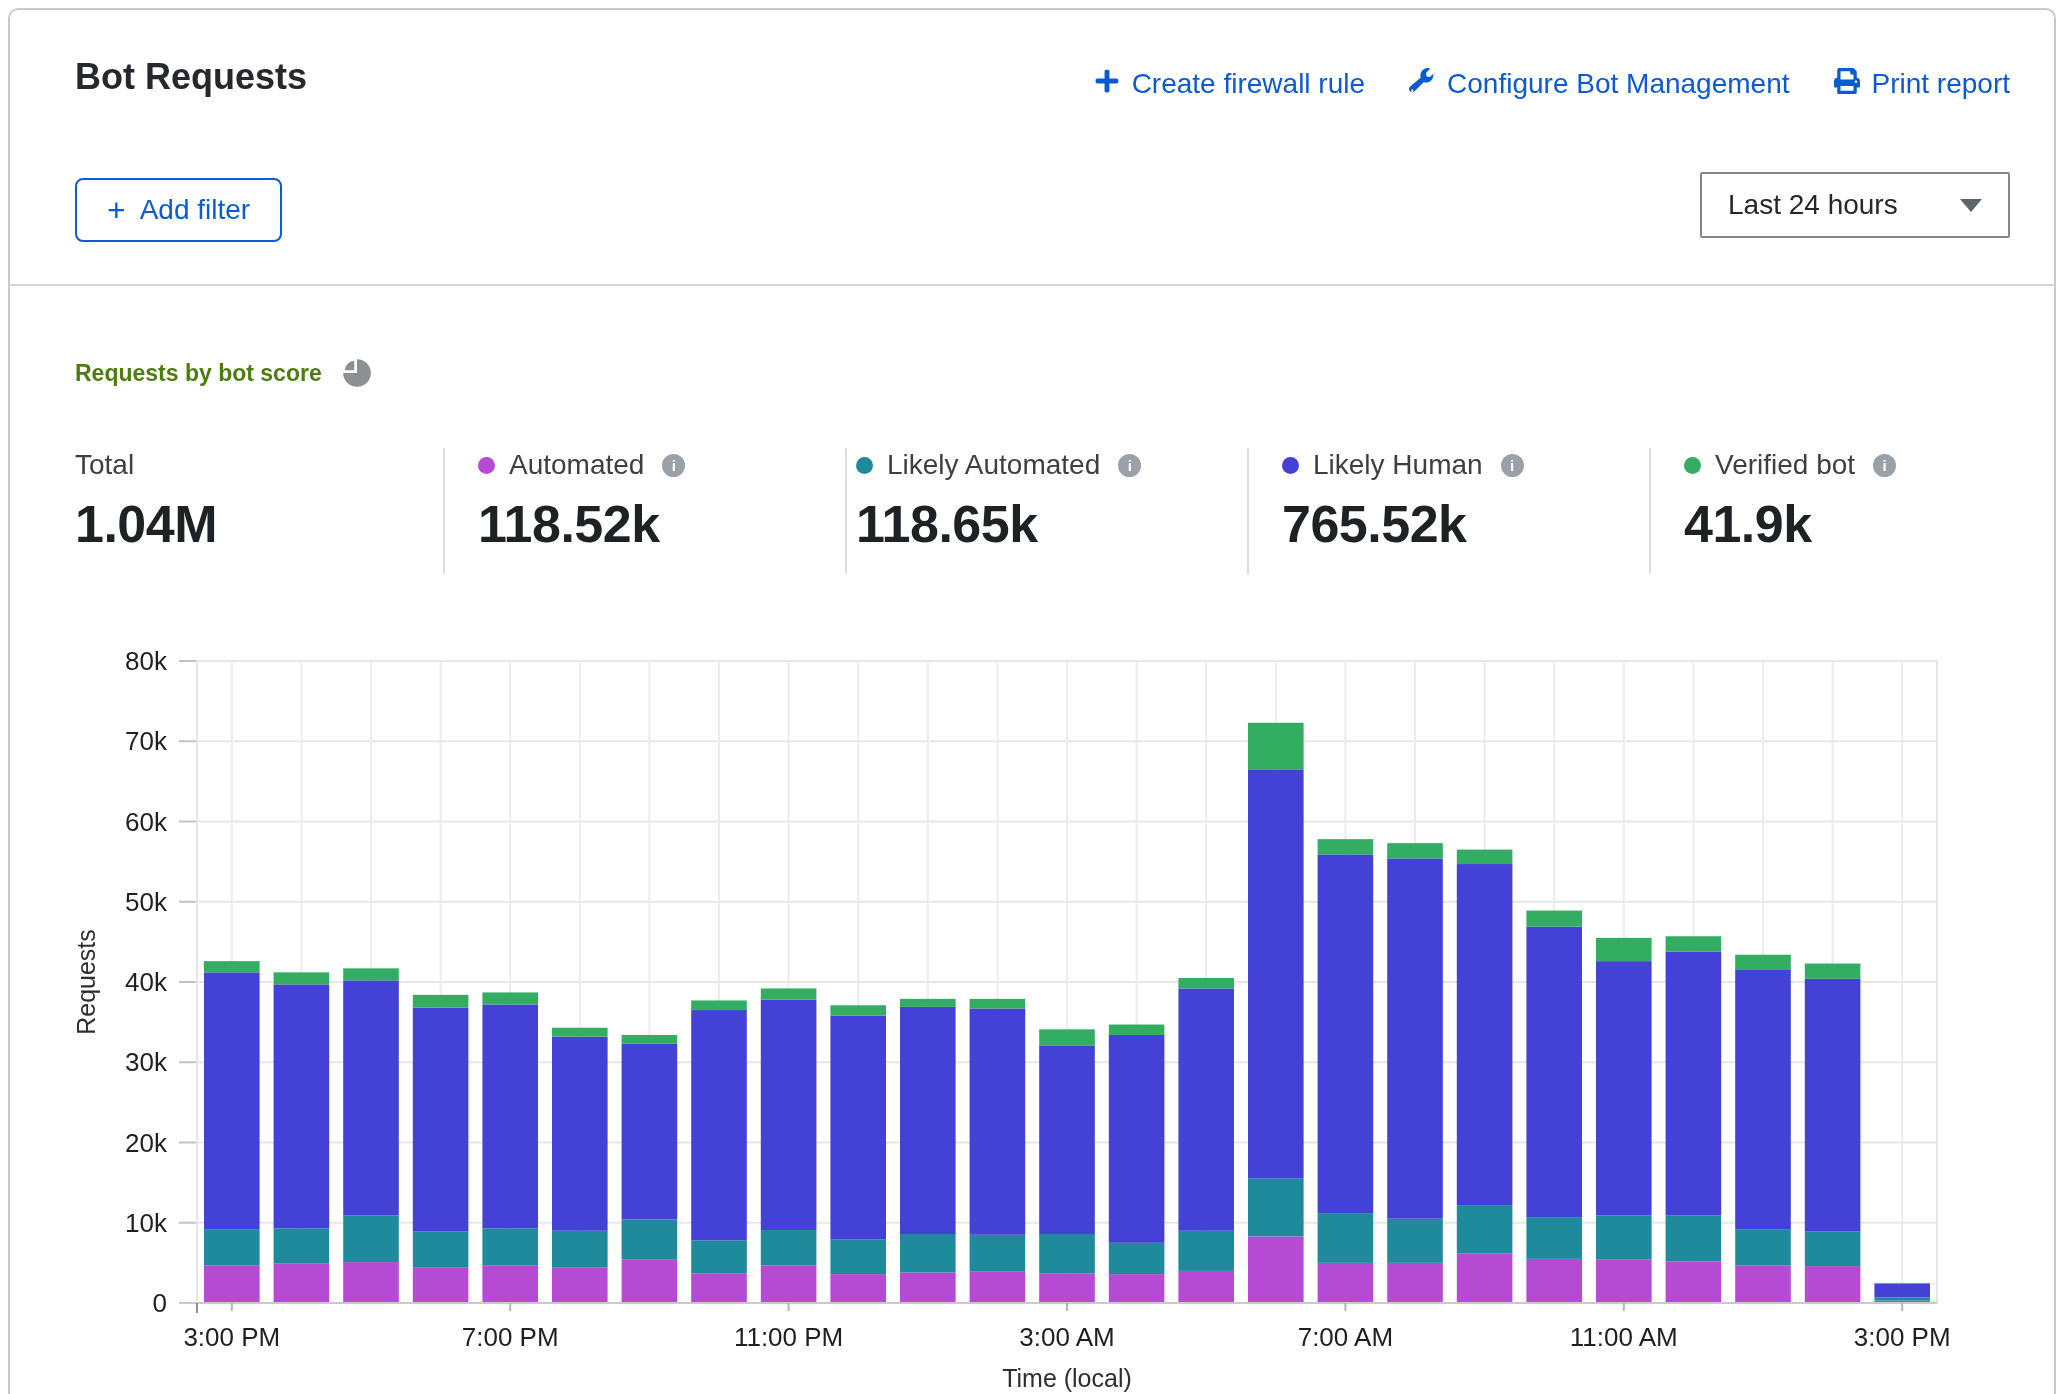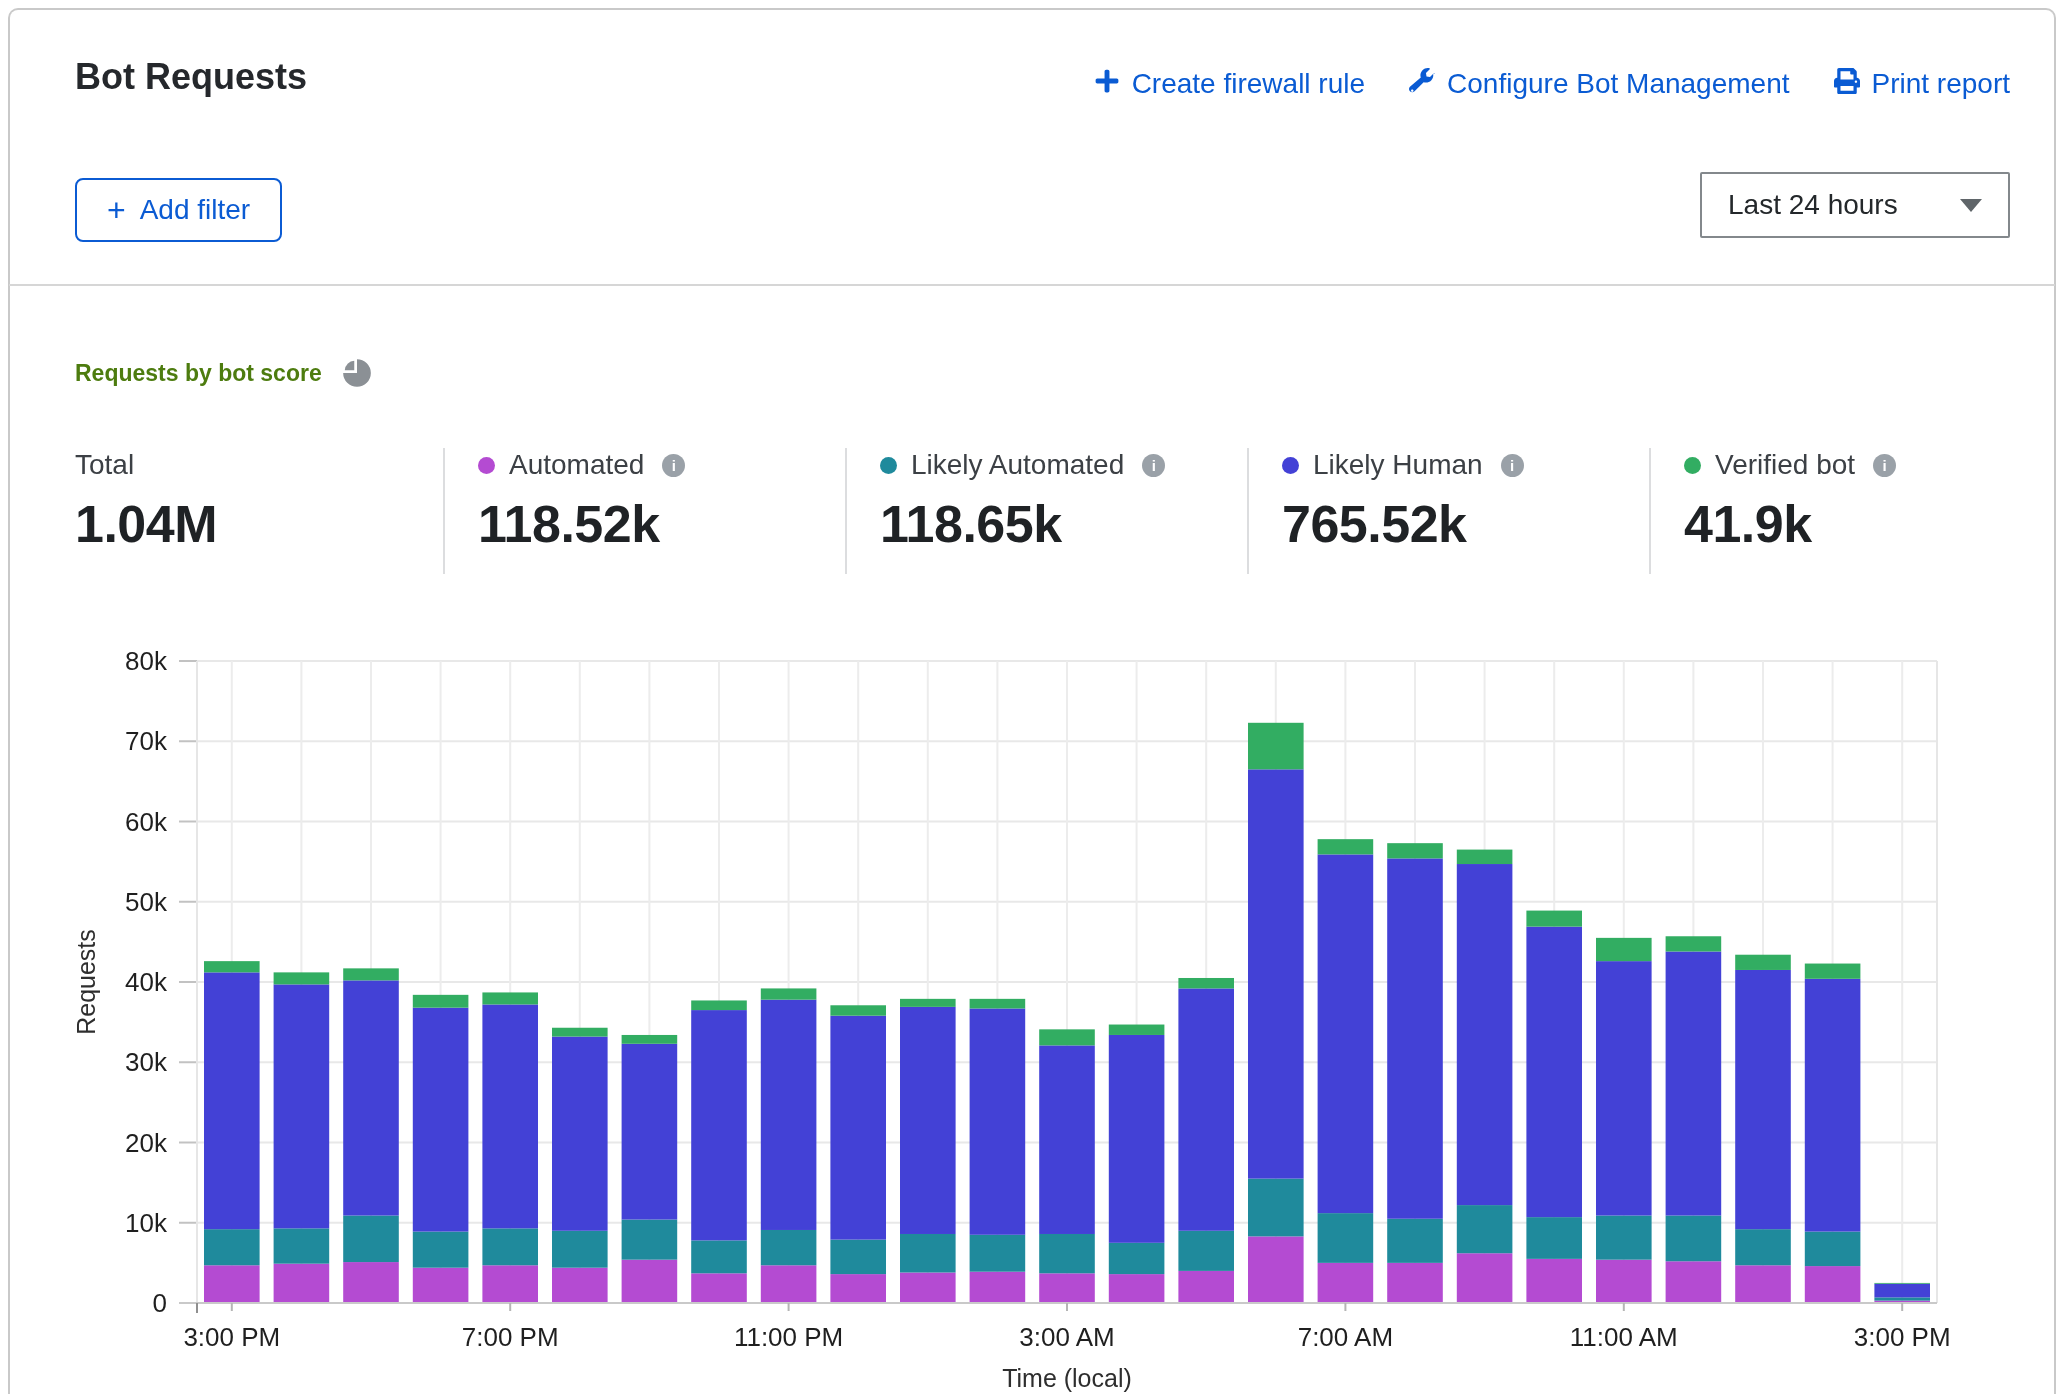--- a/index.html
+++ b/index.html
@@ -110,21 +110,21 @@
   <div class="stat-divider" style="left:443px"></div>
   <div class="stat-col" style="left:478px">
     <div class="stat-head">
       <span class="legend-dot" style="background: rgb(180, 75, 210);"></span>
       <span class="stat-label">Automated</span>
       <span class="info-icon">i</span>
     </div>
     <div class="stat-value">118.52k</div>
   </div>
   <div class="stat-divider" style="left:845px"></div>
-  <div class="stat-col" style="left:880px">
+  <div class="stat-col" style="left:856px">
     <div class="stat-head">
       <span class="legend-dot" style="background: rgb(31, 138, 156);"></span>
       <span class="stat-label">Likely Automated</span>
       <span class="info-icon">i</span>
     </div>
     <div class="stat-value">118.65k</div>
   </div>
   <div class="stat-divider" style="left:1247px"></div>
   <div class="stat-col" style="left:1282px">
     <div class="stat-head">

